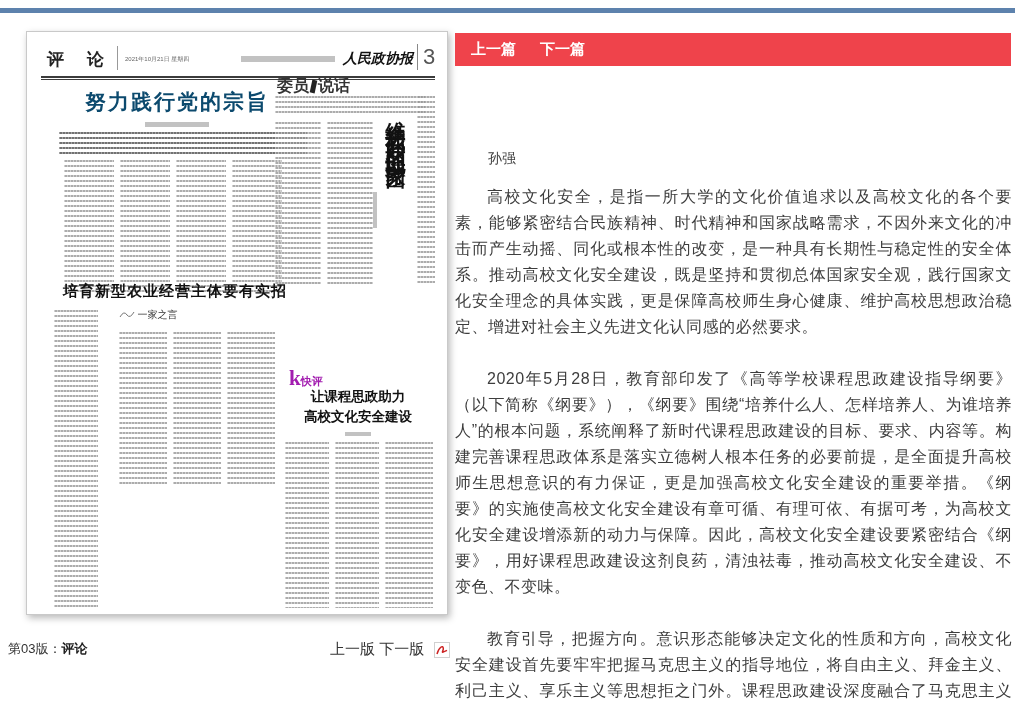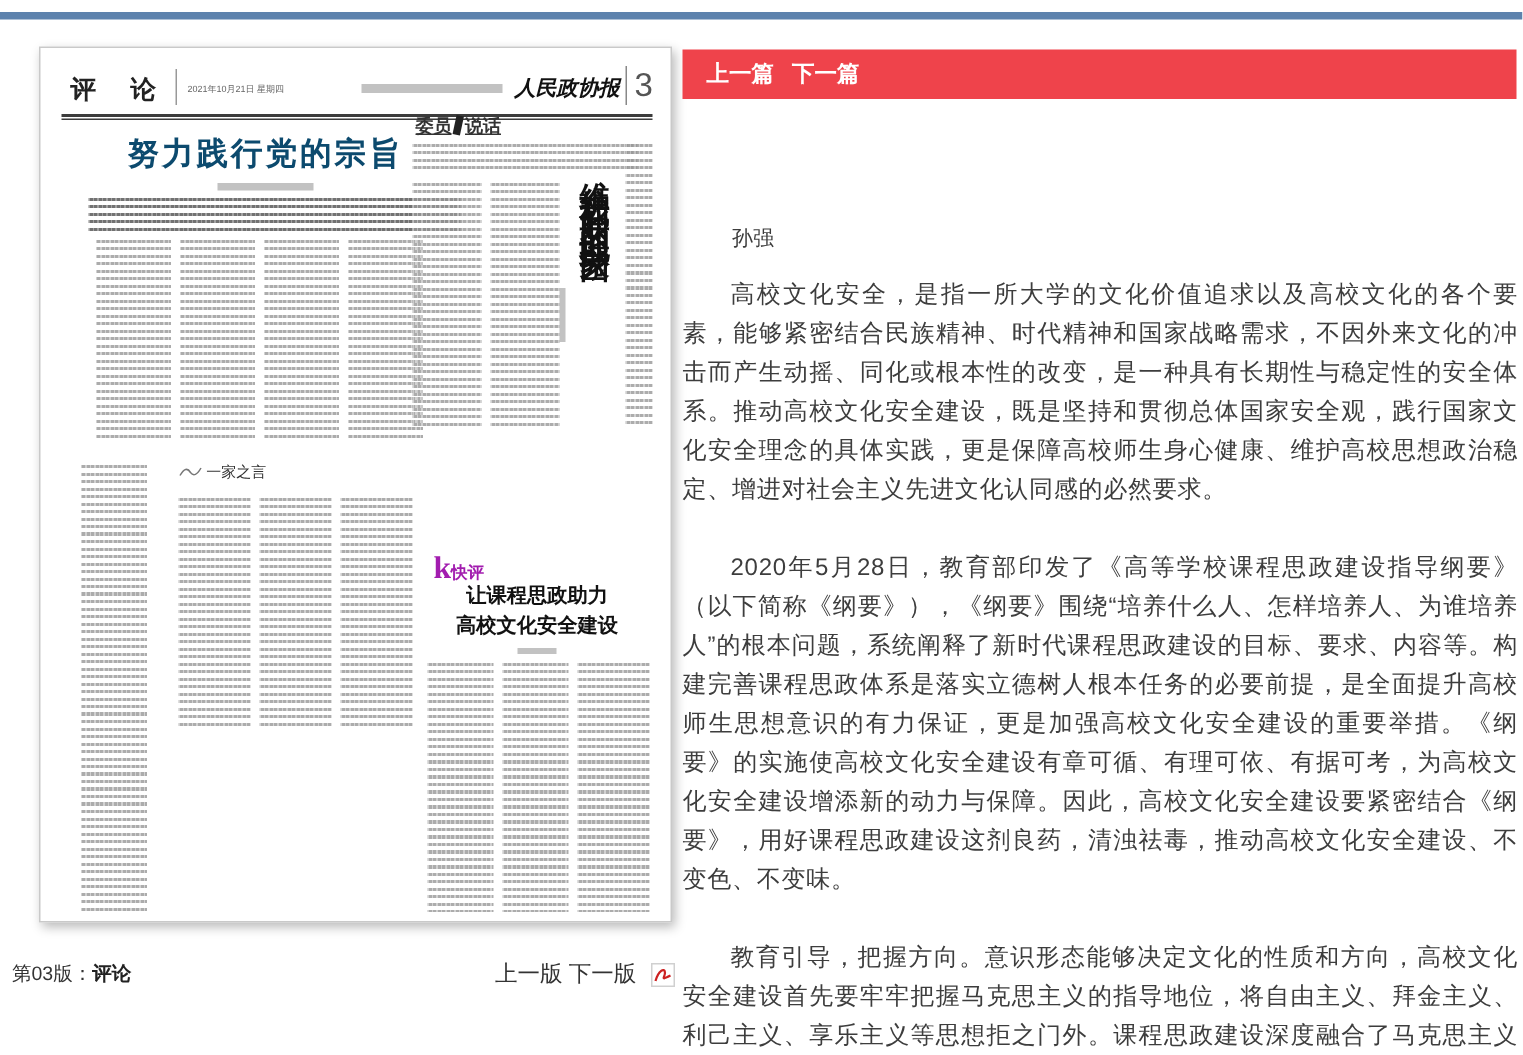--- a/index.html
+++ b/index.html
@@ -37,21 +37,21 @@
 
   .hl-main { top:56px; left:40px; width:220px; text-align:center;
              font-size:21px; font-weight:bold; color:#0c4a6e; letter-spacing:2px; }
   .hl-mid  { top:250px; left:36px; width:224px; text-align:center;
              font-family:"Liberation Serif", serif; font-size:15px; font-weight:bold;
              color:#111; letter-spacing:1px; }
   .hl-vert { top:72px; left:356px; height:256px; writing-mode:vertical-rl;
              font-family:"Liberation Serif", serif; font-size:20px; font-weight:bold;
              color:#111; letter-spacing:5px; }
   .lab-wy  { top:44px; left:250px; font-family:"Liberation Serif", serif;
-             font-size:12px; font-weight:bold; color:#333;text-decoration:underline; }
+             font-size:16px; font-weight:bold; color:#333; }
   .lab-wy .ink { display:inline-block; width:5px; height:13px; background:#222;
                  transform:rotate(12deg); margin:0 2px -2px 2px; }
   .lab-yj  { top:276px; left:92px; font-family:"Liberation Serif", serif;
              font-size:10px; font-weight:normal; color:#333; }
   .lab-k   { top:334px; left:262px; color:#a21caf;text-align:center; }
   .lab-k .kk { font-family:"Liberation Serif", serif; font-size:21px; font-weight:bold; }
   .lab-k .kt { font-size:11px; font-weight:bold; }
   .hl-art  { left:256px; width:150px; text-align:center; font-family:"Liberation Serif", serif;
              font-size:13.5px; font-weight:bold; color:#111; }
 
@@ -67,21 +67,21 @@
   .footer-nav  { top:640px; left:330px; font-size:15px; color:#333; }
   .footer-nav span { cursor:pointer; }
   .pdf-ic { display:inline-block; width:16px; height:16px; vertical-align:-3px;
             border:1px solid #d0d0d0; background:#fff; margin-left:6px; }
 
   
   #toolbar { top:33px; left:455px; width:556px; height:33px; background:#ef434b;
              color:#fff; font-weight:bold; font-size:15px;
              display:flex; align-items:center; justify-content:space-between;
              padding:0 16px; }
-  #toolbar .grp { display:flex; gap:12px; align-items:flex-end; }
+  #toolbar .grp { display:flex; gap:24px; align-items:flex-end; }
   #toolbar .btn { cursor:pointer; display:flex; align-items:center; gap:3px; }
   .circ { width:11px; height:11px; border-radius:50%; background:#fff; position:relative; }
   .circ::after { content:""; position:absolute; left:3px; top:3px; width:5px; height:5px;
                  border-radius:50%; background:#ef434b; }
 
   #art-title { top:94px; left:455px; width:557px; text-align:center;
                font-size:27px; font-weight:bold; color:#1f1f1f; letter-spacing:1px; }
   #art-author { top:150px; left:488px; font-size:14px; color:#3c3c3c; }
   #art-body  { top:184px; left:455px; width:557px; }
   #art-body p { font-size:16px; line-height:26px; color:#3d3d3d; text-align:justify;
@@ -116,20 +116,21 @@
     <div class="tx" style="left:205px; top:128px; width:50px; height:134px;"></div>
 
     <div class="in lab-wy"><span>委员</span><span class="ink"></span><span>说话</span></div>
     <div class="tx" style="left:248px; top:64px; width:150px; height:20px;"></div>
     <div class="tx" style="left:248px; top:90px; width:46px; height:162px;"></div>
     <div class="tx" style="left:300px; top:90px; width:46px; height:162px;"></div>
     <div class="in hl-vert">维护我们共同的地球家园</div>
     <span class="blur" style="left:346px; top:160px; width:4px; height:36px;"></span>
     <div class="tx" style="left:390px; top:64px; width:18px; height:190px;"></div>
 
+    <div class="in hl-mid">培育新型农业经营主体要有实招</div>
     <div class="in lab-yj">
       <svg width="16" height="9" style="vertical-align:-1px">
           <path d="M1 7 q4 -7 7 -2 q3 4 7 -3" stroke="#777" fill="none"></path>
         </svg>
       <span>一家之言</span>
     </div>
     <div class="tx" style="left:27px;  top:278px; width:44px; height:300px;"></div>
     <div class="tx" style="left:92px;  top:300px; width:48px; height:152px;"></div>
     <div class="tx" style="left:146px; top:300px; width:48px; height:152px;"></div>
     <div class="tx" style="left:200px; top:300px; width:48px; height:152px;"></div>

